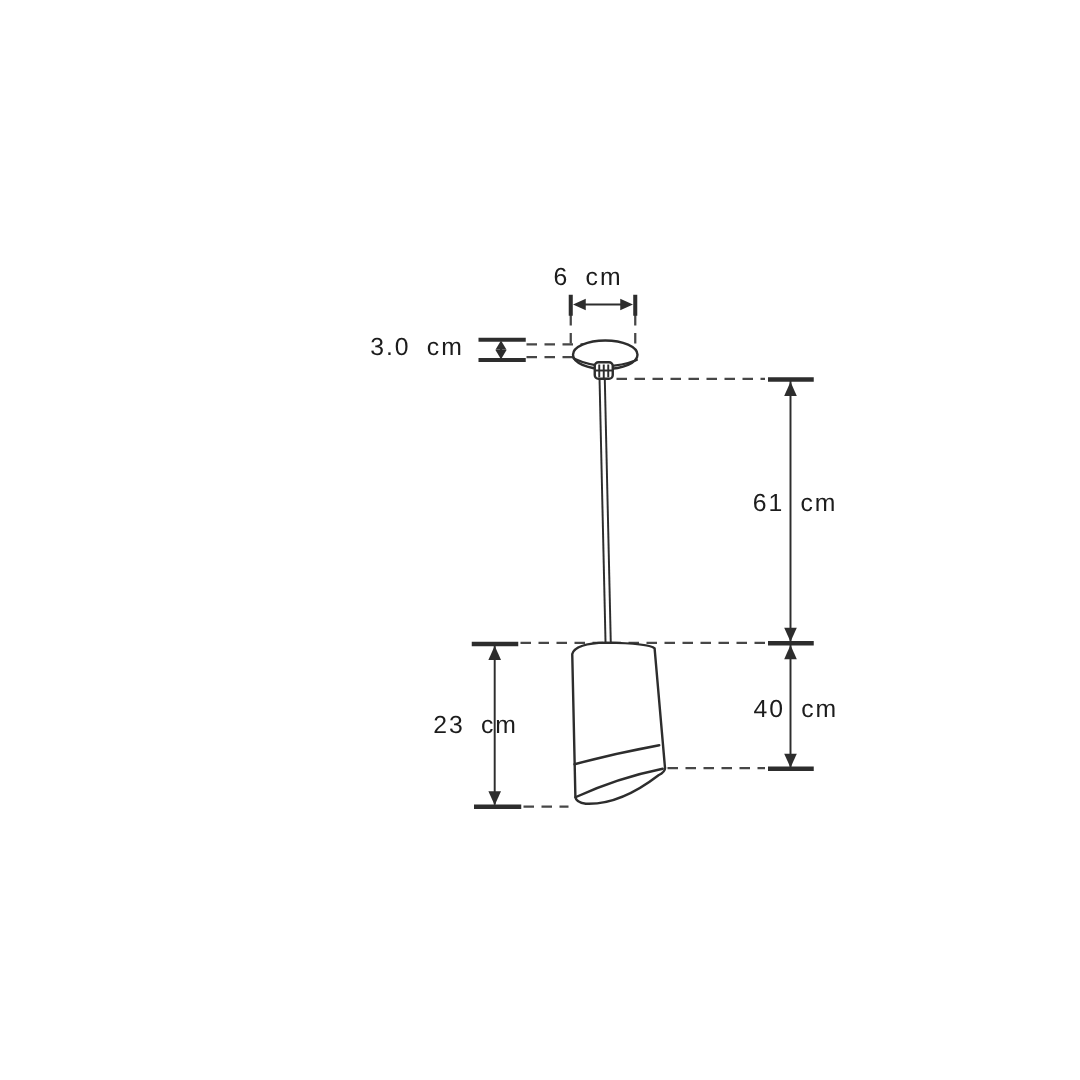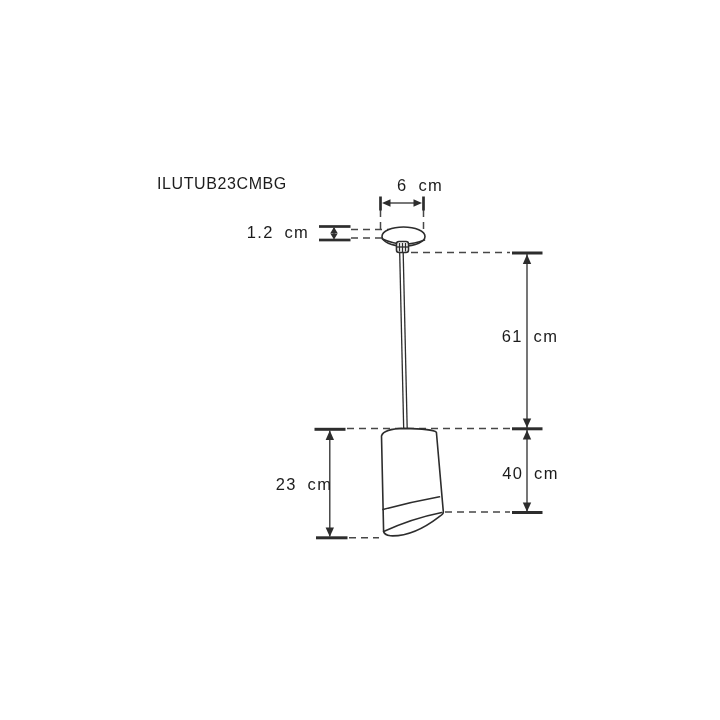--- a/index.html
+++ b/index.html
@@ -107,24 +107,23 @@
 
     <g>
       <line class="tick" x1="314.5" y1="429.3" x2="345.5" y2="429.3"></line>
       <line class="thin" x1="329.8" y1="430.5" x2="329.8" y2="536.5"></line>
       <polygon class="arr" points="329.8,430.5 325.6,440 334,440"></polygon>
       <polygon class="arr" points="329.8,536.8 325.6,527.5 334,527.5"></polygon>
       <line class="tick" x1="316" y1="537.8" x2="347.5" y2="537.8"></line>
     </g>
   </svg>
 
-  <div class="label title" style="left:157px;top:184px">ILUTUB23CMBG</div>
 
-  <div class="label dim" style="left:420px;top:185px">6 cm</div>
+  <div class="label dim" style="left:392px;top:185px">6 cm</div>
 
-  <div class="label dim" style="left:278px;top:232px">1.2 cm</div>
+  <div class="label dim" style="left:278px;top:232px">3.0 cm</div>
 
   <div class="label dim" style="left:530px;top:336px">61 cm</div>
 
   <div class="label dim" style="left:530.5px;top:473px">40 cm</div>
 
-  <div class="label dim" style="left:304px;top:484px">23 cm</div>
+  <div class="label dim" style="left:317px;top:484px">23 cm</div>
 </div>
 
 </body></html>

